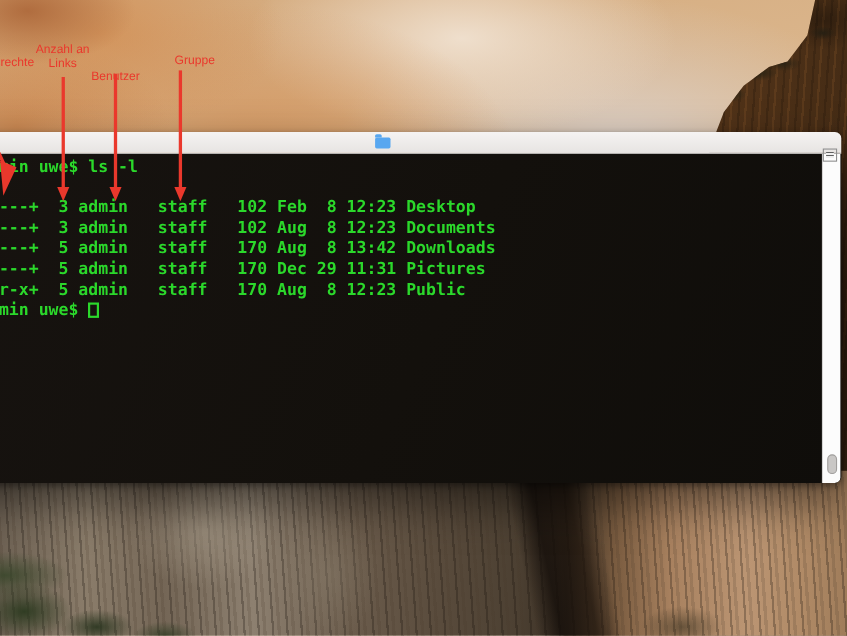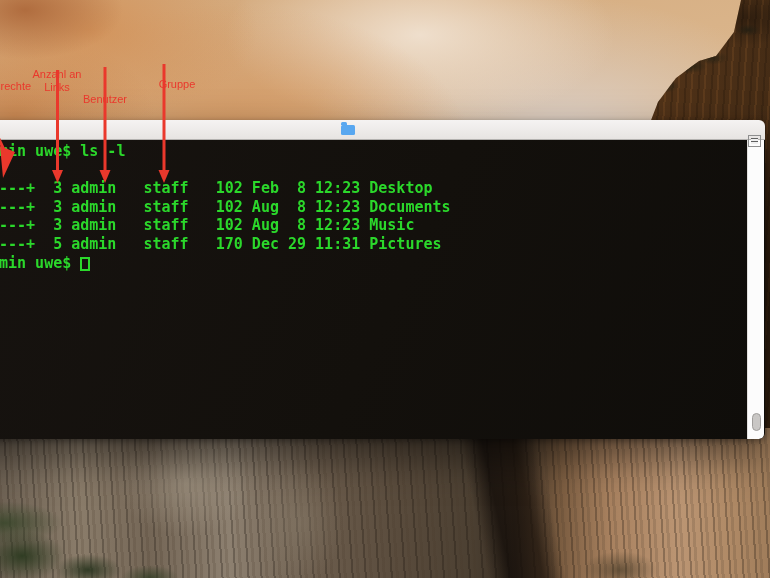--- a/index.html
+++ b/index.html
@@ -90,21 +90,21 @@
   }
   .stripes-icon{
     position:absolute;top:15px;right:4px;width:13px;height:12px;z-index:6;
     background:#efefef;border:1px solid #8f8f8f;box-sizing:border-box;
     background-image:repeating-linear-gradient(rgba(80,80,80,.9) 0 1px, transparent 1px 3px);
     background-origin:content-box;background-clip:content-box;padding:2px;
   }
   
   .anno-label{
     position:absolute;z-index:20;font-size:11px;line-height:12.5px;
-    color:#ea382c;text-align:center;white-space:nowrap;margin-top:29px;
+    color:#ea382c;text-align:center;white-space:nowrap;
   }
   #label-perms{left:-5px;top:51px;text-align:left;}
   #label-links{left:17px;top:39px;width:80px;}
   #label-benutzer{left:65px;top:64px;width:80px;}
   #label-gruppe{left:137px;top:49px;width:80px;}
   .arrows{position:absolute;inset:0;width:770px;height:578px;z-index:15;pointer-events:none;}
   .arrows line,.arrows path{stroke:#ea382c;stroke-width:3;fill:none;}
   .arrows polygon{fill:#ea382c;stroke:none;}
 </style>
 </head>
@@ -119,22 +119,23 @@
 <div class="terminal-window">
   <div class="titlebar">
     <span class="folder-icon"></span>
   </div>
   <div class="content">
     <div class="term-text">
       <div class="term-line">min uwe$ ls -l</div>
       <div class="term-line"></div>
       <div class="term-line">---+  3 admin   staff   102 Feb  8 12:23 Desktop</div>
       <div class="term-line">---+  3 admin   staff   102 Aug  8 12:23 Documents</div>
-      <div class="term-line">---+  3 admin   staff   102 Aug  8 12:23 Music</div>
+      <div class="term-line">---+  5 admin   staff   170 Aug  8 13:42 Downloads</div>
       <div class="term-line">---+  5 admin   staff   170 Dec 29 11:31 Pictures</div>
+      <div class="term-line">r-x+  5 admin   staff   170 Aug  8 12:23 Public</div>
       <div class="term-line"><span>min uwe$ </span><span class="cursor"></span></div>
     </div>
     <div class="scroll-track">
       <div class="scroll-thumb"></div>
     </div>
   </div>
   <div class="stripes-icon"></div>
 </div>
 
 <div class="anno-label" id="label-perms">srechte</div>

